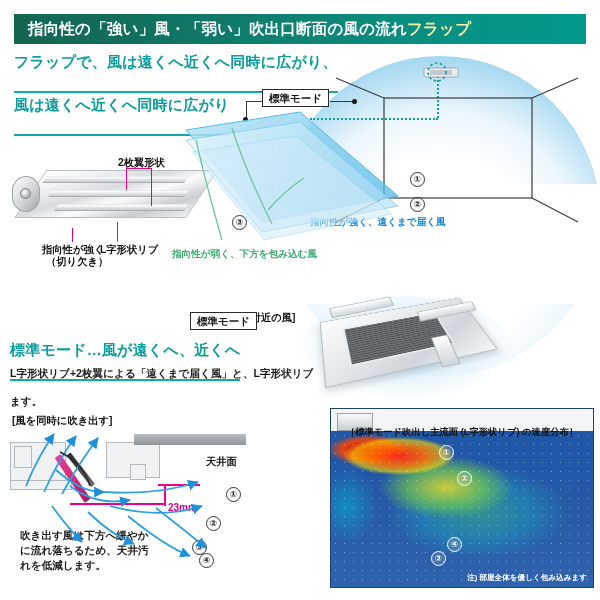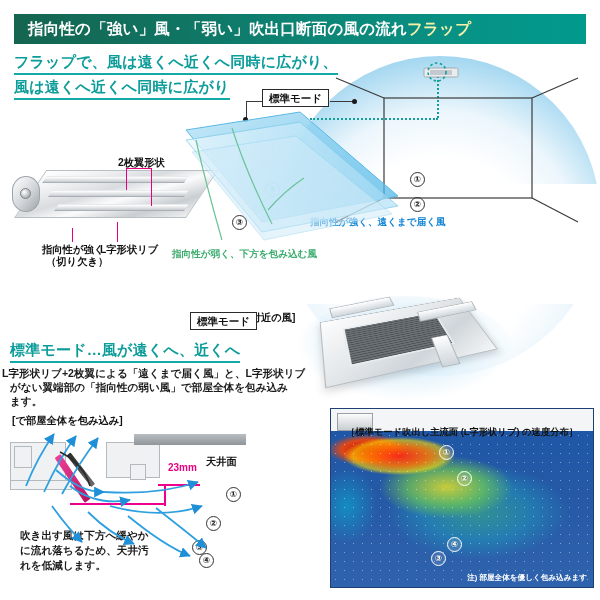--- a/index.html
+++ b/index.html
@@ -22,39 +22,39 @@
     font-size:15.5px;font-weight:bold;color:#ffffff;letter-spacing:.2px;
     padding-left:14px;white-space:nowrap;
   }
   .header-bar .ttl .accent{color:#f7f0a8;}
 
   
   .sec-head{
     position:absolute;color:#0c9c9a;font-weight:bold;font-size:15px;
     line-height:20px;letter-spacing:.2px;white-space:nowrap;
   }
-  .sec-head .ln{display:block;border-bottom:2px solid #13a9a6;padding-bottom:1px;width:max-content;}
+  .sec-head .ln{display:block;border-bottom:2px solid #13a9a6;padding-bottom:19px;width:max-content;}
   .body-text{
     position:absolute;font-size:10.6px;line-height:14.4px;color:#1a1a1a;
     font-weight:bold;white-space:nowrap;
   }
 
   
   .boxlabel{
     position:absolute;border:1px solid #2b2b2b;background:#fff;
     font-size:10.5px;font-weight:bold;color:#111;
     padding:2px 6px;white-space:nowrap;line-height:12px;
   }
   .brk{
     position:absolute;font-size:10.3px;font-weight:bold;color:#111;white-space:nowrap;
   }
   .plain-cap{position:absolute;font-size:9.6px;font-weight:bold;white-space:nowrap;}
   .cap-blue{color:#1285d6;}
   .cap-green{color:#3aab6d;}
-  .cap-magenta{color:#e6007e;}
+  .cap-magenta{color:#e6007e;margin-top:40px;}
 
   
   .cnum{
     position:absolute;width:13px;height:13px;border:1px solid #333;border-radius:50%;
     background:rgba(255,255,255,.88);color:#222;font-size:8.6px;line-height:13px;
     text-align:center;font-weight:bold;
   }
   .cnum.onimg{border-color:#ffffff;color:#ffffff;background:rgba(255,255,255,.12);
     text-shadow:0 0 2px rgba(0,0,0,.5);}
 
@@ -235,25 +235,24 @@
   <div class="cnum" style="left:410px;top:197px;">②</div>
   <div class="cnum" style="left:232px;top:215px;">③</div>
   <div class="cnum" style="left:265px;top:182px;">④</div>
 
   <div class="brk" style="left:190px;top:311px;">[4方向吹出口付近の風]</div>
   <div class="boxlabel" style="left:190px;top:312px;">標準モード</div>
 
   <div class="sec-head" style="left:10px;top:340px;">
     <span class="ln">標準モード…風が遠くへ、近くへ</span>
   </div>
-  <div class="body-text" style="left:2px;top:366px;">L字形状リブ+2枚翼による「遠くまで届く風」と、L字形状リブ</div>
-  <div class="body-text" style="left:10px;top:380px;">がない翼端部の「指向性の弱い風」で部屋全体を包み込み</div>
+  <div class="body-text" style="left:10px;top:366px;">L字形状リブ+2枚翼による「遠くまで届く風」と、L字形状リブ</div>
   <div class="body-text" style="left:10px;top:394px;">ます。</div>
 
-  <div class="brk" style="left:12px;top:414px;">[で部屋全体を包み込み]</div>
+  <div class="brk" style="left:12px;top:414px;">[風を同時に吹き出す]</div>
   <div class="xsec">
     <div class="xsec-hous" style="left:0;top:14px;width:54px;height:42px;"></div>
     <div class="xsec-hous" style="left:4px;top:18px;width:16px;height:20px;"></div>
     <div class="xsec-hous" style="left:0;top:52px;width:60px;height:8px;"></div>
     <div class="xsec-hous" style="left:96px;top:14px;width:52px;height:34px;"></div>
     <div class="xsec-hous" style="left:120px;top:36px;width:14px;height:14px;"></div>
     <div class="xsec-ceil"></div>
     <div class="xsec-flap"></div>
     <div class="xsec-flap2"></div>
     <div class="dim-line" style="left:60px;top:75px;width:96px;height:2px;"></div>

